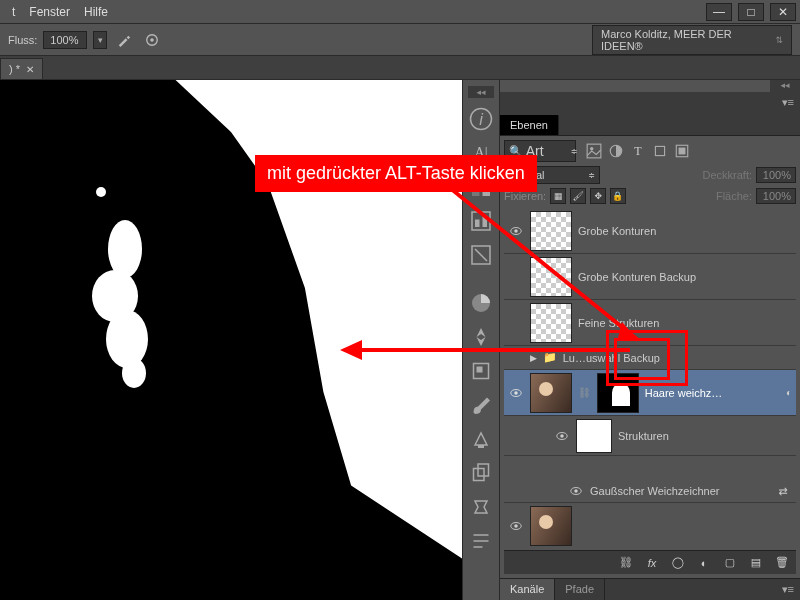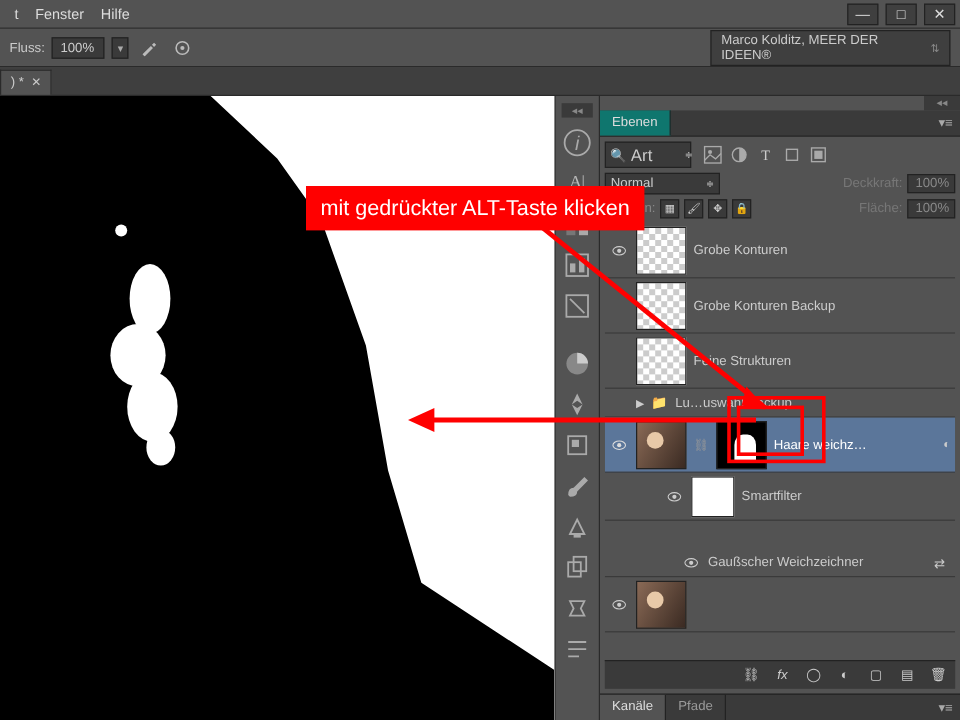--- a/index.html
+++ b/index.html
@@ -37,21 +37,21 @@
   .canvas .blob3 { position:absolute; top:230px; left:106px; width:42px; height:58px; background:#fff; border-radius:50%; }
   .canvas .blob4 { position:absolute; top:278px; left:122px; width:24px; height:30px; background:#fff; border-radius:50%; }
   .canvas .dot   { position:absolute; top:107px; left:96px; width:10px; height:10px; background:#fff; border-radius:50%; }
 
   .vtoolbar { width: 38px; background: #535353; border-left: 1px solid #2a2a2a; border-right: 1px solid #2a2a2a; display:flex; flex-direction:column; align-items:center; padding-top: 6px; gap:8px; }
   .vtoolbar .collapse { width: 26px; height: 12px; background:#3a3a3a; display:flex; align-items:center; justify-content:center; color:#888; font-size:9px; }
   .vt { width: 26px; height: 26px; display:flex; align-items:center; justify-content:center; border:1px solid transparent; color:#bbb; }
 
   .panels { flex: 1; background: #535353; display:flex; flex-direction:column; }
   .panel-tabs { display:flex; background:#3a3a3a; border-bottom:1px solid #222; }
-  .panel-tab { padding:4px 10px; background:#0f766e; border-right:1px solid #222; color:#ddd; }
+  .panel-tab { padding:4px 10px; background:#000000; border-right:1px solid #222; color:#ddd;margin-top:23px; }
   .panel-menu { margin-left:auto; padding:4px 6px; color:#aaa; }
 
   .panel-body { flex:1; background:#535353; padding:4px; display:flex; flex-direction:column; gap:4px; overflow:hidden; }
   .row1 { display:flex; gap:4px; align-items:center; }
   .search { display:flex; align-items:center; background:#3a3a3a; border:1px solid #222; padding:2px 4px; width:72px; gap:3px; }
   .search input { background:transparent; border:none; width:42px; color:#ccc; font-size:14px; outline:none; }
   .filter-icons { display:flex; gap:6px; margin-left:6px; }
   .fi { width:16px; height:16px; display:flex; align-items:center; justify-content:center; }
 
   .row2 { display:flex; gap:4px; align-items:center; }
@@ -344,21 +344,21 @@
         </div>
 
         <div class="smartrow">
           <span class="eye">
               <svg viewBox="0 0 16 16">
                 <ellipse cx="8" cy="8" rx="6" ry="4" fill="none" stroke="#ccc"></ellipse>
                 <circle cx="8" cy="8" r="2" fill="#ccc"></circle>
               </svg>
             </span>
           <div class="thumb white" style="width:36px;height:34px;"></div>
-          <span class="lname">Smartfilter</span>
+          <span class="lname">Strukturen</span>
         </div>
         <div class="filterrow">
           <span class="eye">
               <svg viewBox="0 0 16 16">
                 <ellipse cx="8" cy="8" rx="6" ry="4" fill="none" stroke="#ccc"></ellipse>
                 <circle cx="8" cy="8" r="2" fill="#ccc"></circle>
               </svg>
             </span>
           <span class="lname">Gaußscher Weichzeichner</span>
           <span class="adj">⇄</span>

